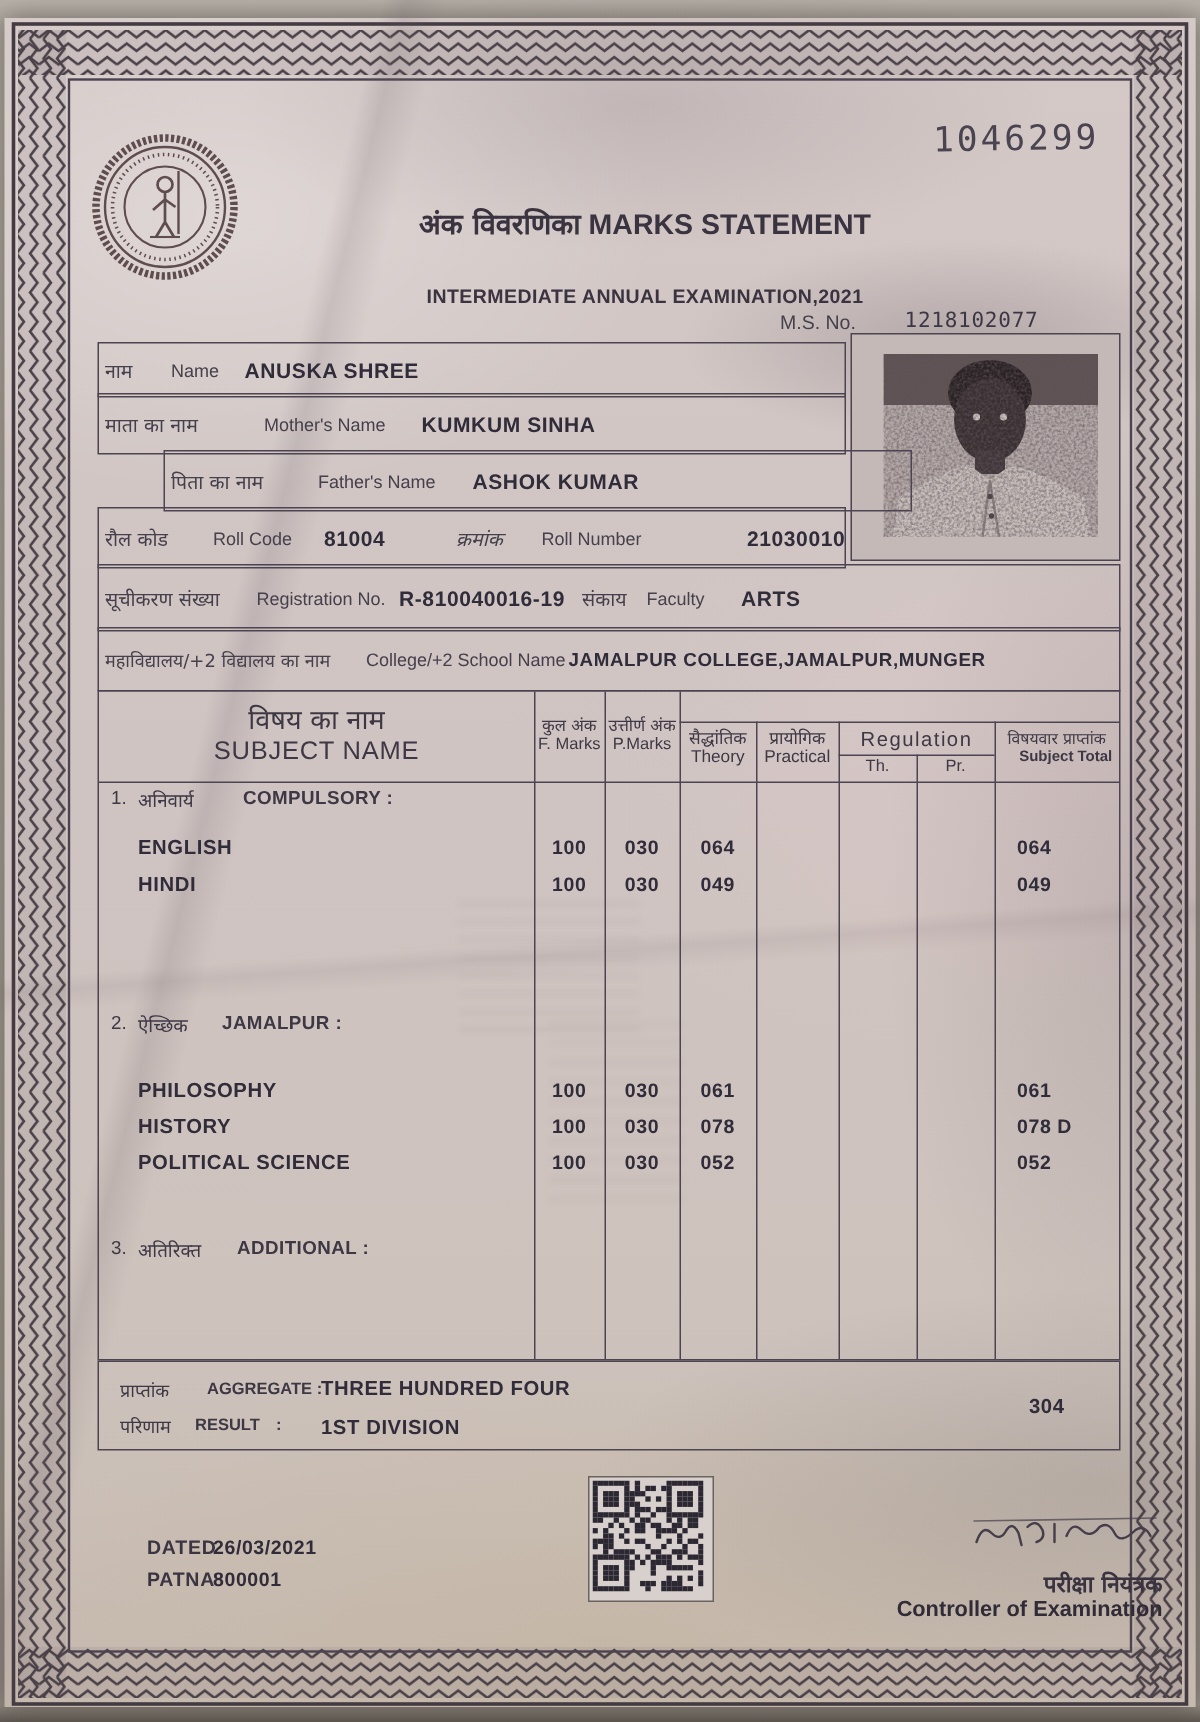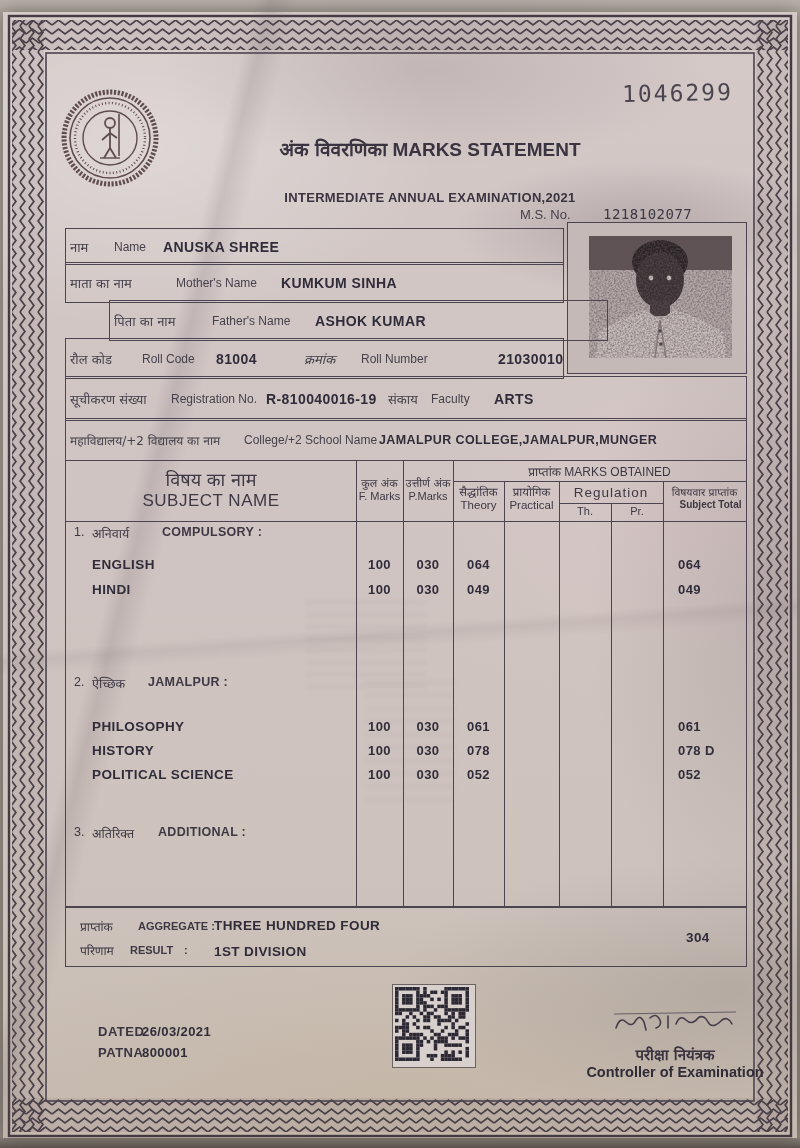--- a/index.html
+++ b/index.html
@@ -58,21 +58,21 @@
   .secrow .no{position:absolute;left:8px;}
   .secrow .hi{position:absolute;left:26px;font-size:12.5px;}
   .secrow .en2{position:absolute;left:96px;font-weight:bold;letter-spacing:.3px;}
   .sec2 .en2{left:82px;} .sec3 .en2{left:92px;}
   
   .aggbox{position:absolute;left:65px;top:907px;width:680px;height:58px;border:1.6px solid #4c4450;}
   .aggbox .lab{position:absolute;font-size:11px;font-weight:bold;color:#3e3845;}
   .aggbox .big{position:absolute;font-size:13.5px;}
   
   .f-lab{font-size:13px;font-weight:bold;color:#3a3541;letter-spacing:.5px;padding-left:20px;}
-  .sigblock{position:absolute;left:575px;top:1008px;width:200px;text-align:center;}
+  .sigblock{position:absolute;left:575px;top:1008px;width:200px;text-align:right;}
   .sig-hi{font-size:15px;font-weight:bold;color:#3a3340;margin-top:2px;}
   .sig-en{font-size:14.5px;font-weight:bold;color:#2f2b37;}
   .qr{position:absolute;left:392px;top:984px;width:78px;height:78px;background:#d8d0cc;
       border:1px solid #6b6360;padding:2px;}
   .photo{position:absolute;left:567px;top:222px;width:178px;height:150px;border:1.6px solid #4c4450;background:#c4b9b7;}
   .photo svg{position:absolute;left:21px;top:13px;}
   .seal{position:absolute;left:60px;top:88px;opacity:.88;}
   .smudge{position:absolute;pointer-events:none;filter:blur(2px);opacity:.5;}
 </style>
 </head>
@@ -202,24 +202,20 @@
       <div class="hi" style="font-size:18px;">विषय का नाम</div>
       <div class="en" style="font-size:17px;letter-spacing:.5px;">SUBJECT NAME</div>
     </div>
     <div class="hcell" style="left:290px;top:14px;width:47px;font-size:11px;">
       <div class="hi">कुल अंक</div>
       <div class="en">F. Marks</div>
     </div>
     <div class="hcell" style="left:337px;top:14px;width:50px;font-size:11px;">
       <div class="hi">उत्तीर्ण अंक</div>
       <div class="en">P.Marks</div>
-    </div>
-    <div class="hcell" style="left:387px;top:2px;width:293px;font-size:12px;">
-      <span class="hi">प्राप्तांक</span>
-      <span class="en">MARKS OBTAINED</span>
     </div>
     <div class="hcell" style="left:387px;top:23px;width:51px;font-size:11.5px;">
       <div class="hi">सैद्धांतिक</div>
       <div class="en">Theory</div>
     </div>
     <div class="hcell" style="left:438px;top:23px;width:55px;font-size:11.5px;">
       <div class="hi">प्रायोगिक</div>
       <div class="en">Practical</div>
     </div>
     <div class="hcell" style="left:493px;top:24px;width:104px;font-size:13.5px;letter-spacing:1px;">Regulation</div>

